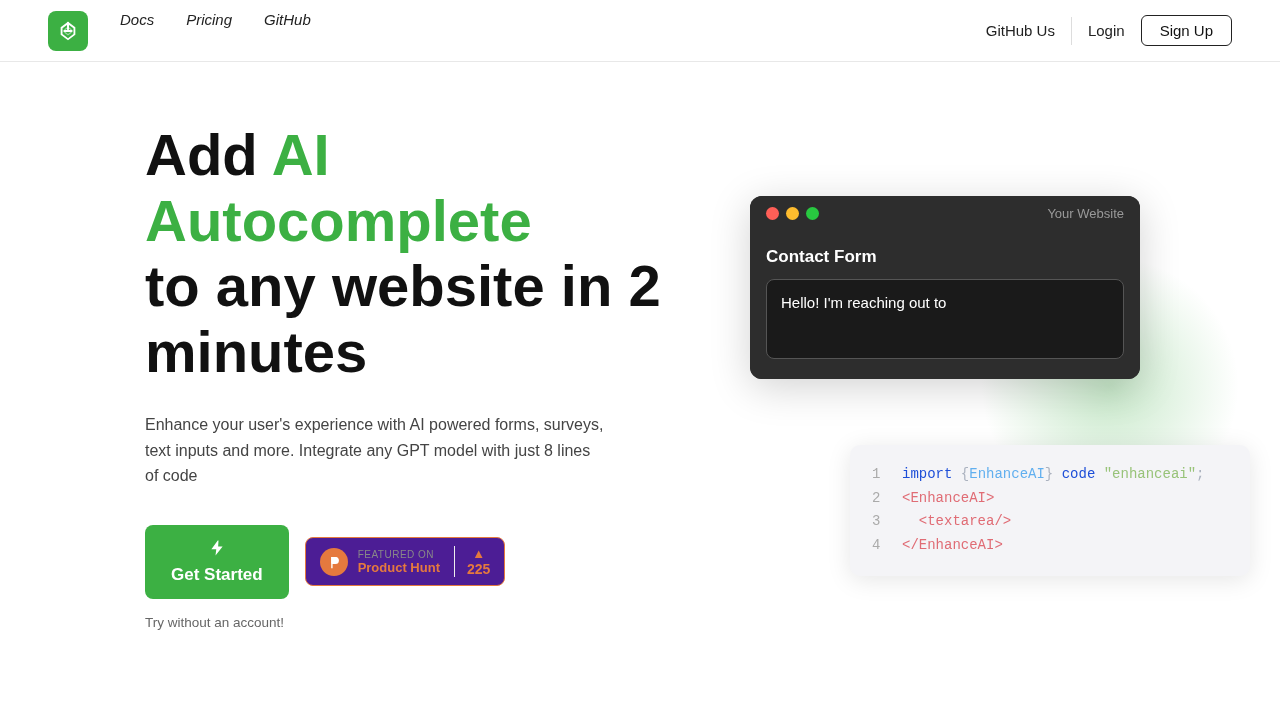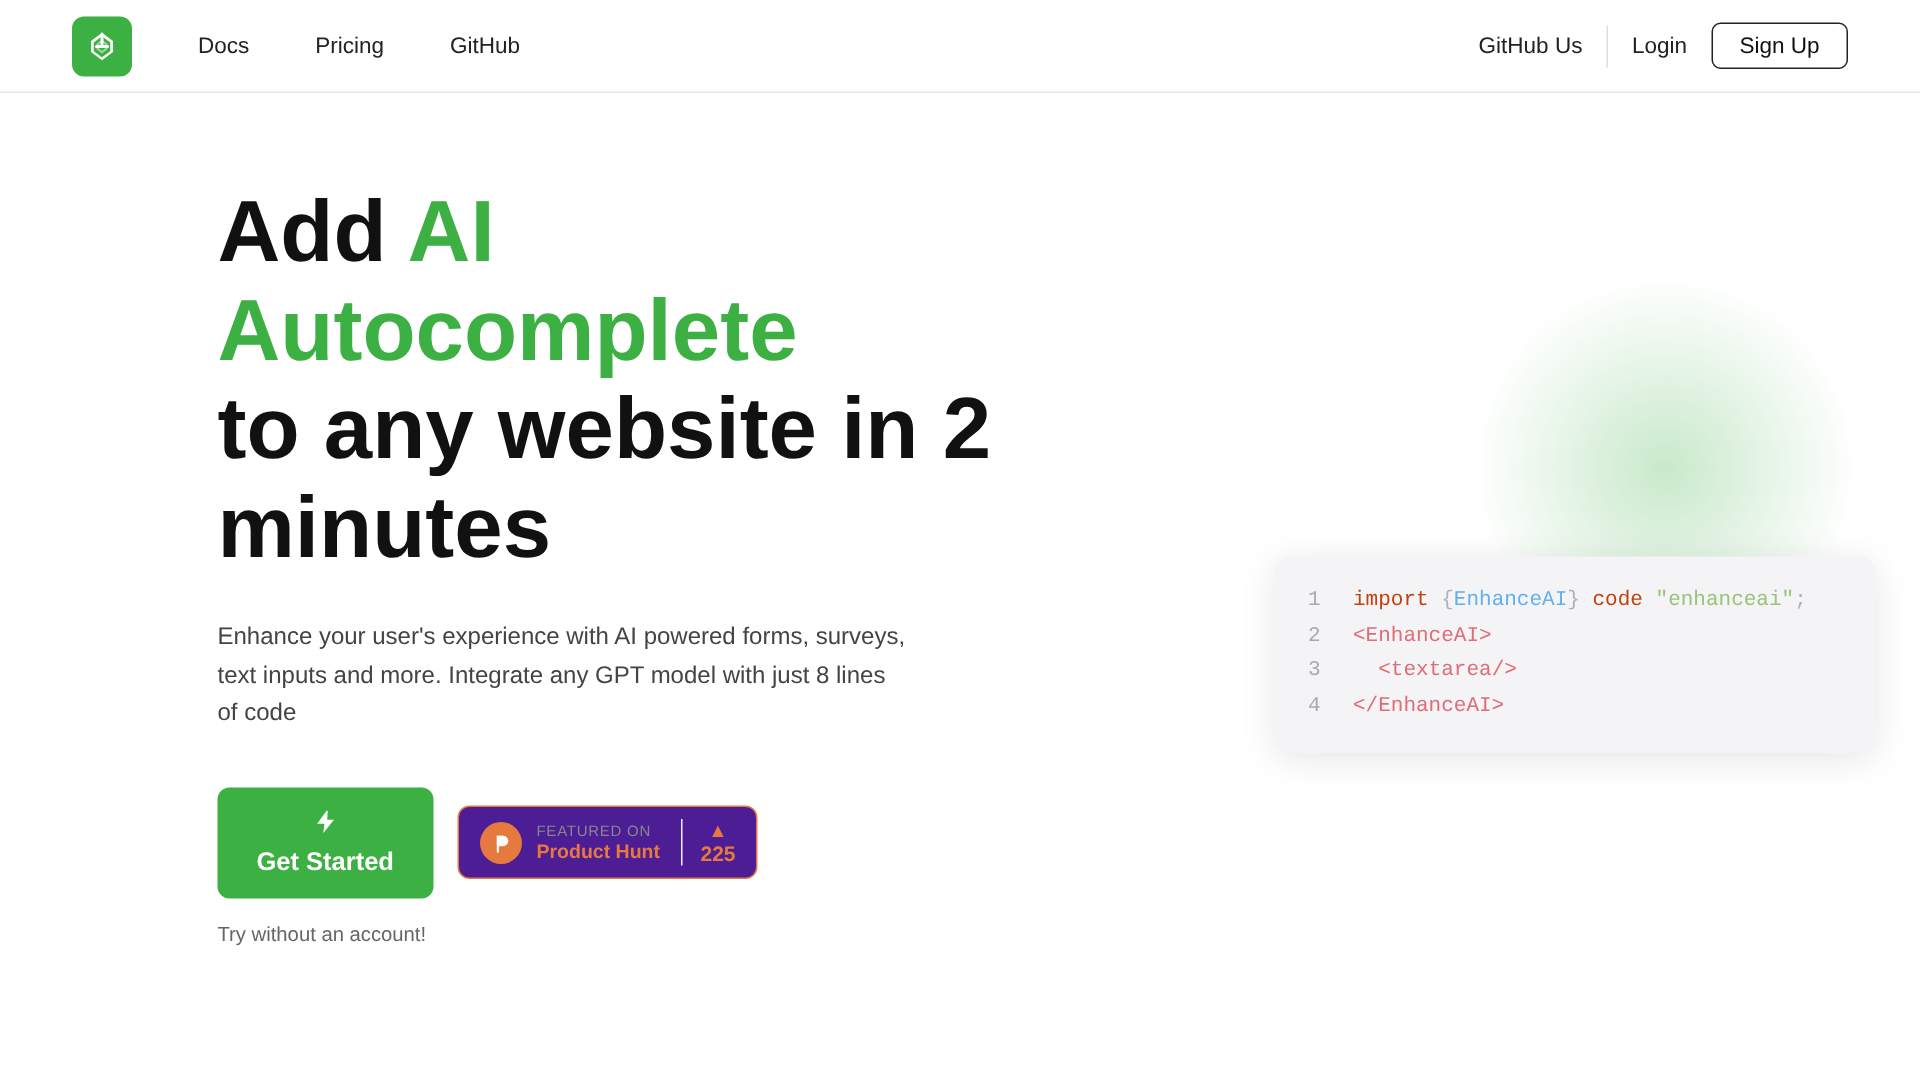--- a/index.html
+++ b/index.html
@@ -3,38 +3,38 @@
   <meta charset="utf-8">
   <style>
     * { margin: 0; padding: 0; box-sizing: border-box; }
     body { font-family: -apple-system, BlinkMacSystemFont, 'Segoe UI', sans-serif; background: #fff; color: #111; width: 1280px; min-height: 720px; overflow-x: hidden; }
 
     
     nav {
       display: flex; align-items: center; justify-content: space-between;
       padding: 0 48px; height: 62px; border-bottom: 1px solid #e8e8e8;
     }
-    .nav-left { display: flex; align-items: center; gap: 44px; }
+    .nav-left { display: flex; align-items: flex-start; gap: 32px; font-style: italic; }
     .logo {
       width: 40px; height: 40px; background: #3cb043; border-radius: 8px;
       display: flex; align-items: center; justify-content: center;
     }
     .logo svg { width: 22px; height: 22px; fill: white; }
     .nav-link { font-size: 15px; color: #222; text-decoration: none; cursor: pointer; }
     .nav-right { display: flex; align-items: center; gap: 16px; }
     .nav-divider { width: 1px; height: 28px; background: #ddd; }
     .btn-login { font-size: 15px; color: #222; background: none; border: none; cursor: pointer; }
     .btn-signup {
       font-size: 15px; color: #111; background: none;
       border: 1.5px solid #222; border-radius: 6px; padding: 6px 18px; cursor: pointer;
     }
 
     
     .hero {
-      display: flex; justify-content: space-between;
+      display: flex; align-items: center; justify-content: space-between;
       padding: 60px 100px 40px 145px; min-height: 580px;
     }
     .hero-left { max-width: 530px; }
     .hero-title { font-size: 58px; font-weight: 800; line-height: 1.13; margin-bottom: 28px; }
     .hero-title .green { color: #3cb043; }
     .hero-subtitle { font-size: 16px; color: #444; line-height: 1.6; margin-bottom: 36px; max-width: 460px; }
     .hero-cta { display: flex; align-items: center; gap: 16px; margin-bottom: 16px; }
     .btn-get-started {
       display: flex; align-items: center; gap: 8px;
       background: #3cb043; color: #fff; border: none; border-radius: 8px;
@@ -98,21 +98,21 @@
     
     .code-snippet {
       position: absolute; bottom: -20px; right: -70px;
       width: 400px; background: #f4f4f7; border-radius: 10px;
       padding: 18px 22px; z-index: 2;
       box-shadow: 0 4px 24px rgba(0,0,0,0.10);
       font-family: 'Courier New', monospace; font-size: 14px; line-height: 1.7;
     }
     .code-line { display: flex; gap: 18px; }
     .line-num { color: #aaa; min-width: 12px; user-select: none; }
-    .code-import { color: #c2410c; }
+    .code-import { color: #1d4ed8; }
     .code-string { color: #98c379; }
     .code-tag { color: #e06c75; }
     .code-component { color: #61afef; }
     .code-punct { color: #abb2bf; }
 
     
     .footer-band {
       text-align: center; padding: 28px; font-size: 15px; color: #888;
       border-top: 1px solid #f0f0f0; margin-top: 60px;
     }
@@ -173,20 +173,34 @@
           <span class="ph-arrow">▲</span>
           <span class="ph-num">225</span>
         </div>
       </div>
     </div>
     <p class="try-text">Try without an account!</p>
   </div>
 
   <div class="hero-right">
     <div class="glow"></div>
+    <div class="browser-window">
+      <div class="browser-titlebar">
+        <div class="browser-dots">
+          <div class="dot dot-red"></div>
+          <div class="dot dot-yellow"></div>
+          <div class="dot dot-green"></div>
+        </div>
+        <span class="browser-url">Your Website</span>
+      </div>
+      <div class="browser-content">
+        <div class="contact-form-label">Contact Form</div>
+        <textarea class="contact-textarea" style="">Hello! I'm reaching out to</textarea>
+      </div>
+    </div>
     <div class="code-snippet">
       <div class="code-line">
         <span class="line-num">1</span>
         <span>
           <span class="code-import">import</span>
           <span class="code-punct"> {</span><span class="code-component">EnhanceAI</span><span class="code-punct">}</span>
           <span class="code-import"> code </span>
           <span class="code-string">"enhanceai"</span><span class="code-punct">;</span>
         </span>
       </div>

